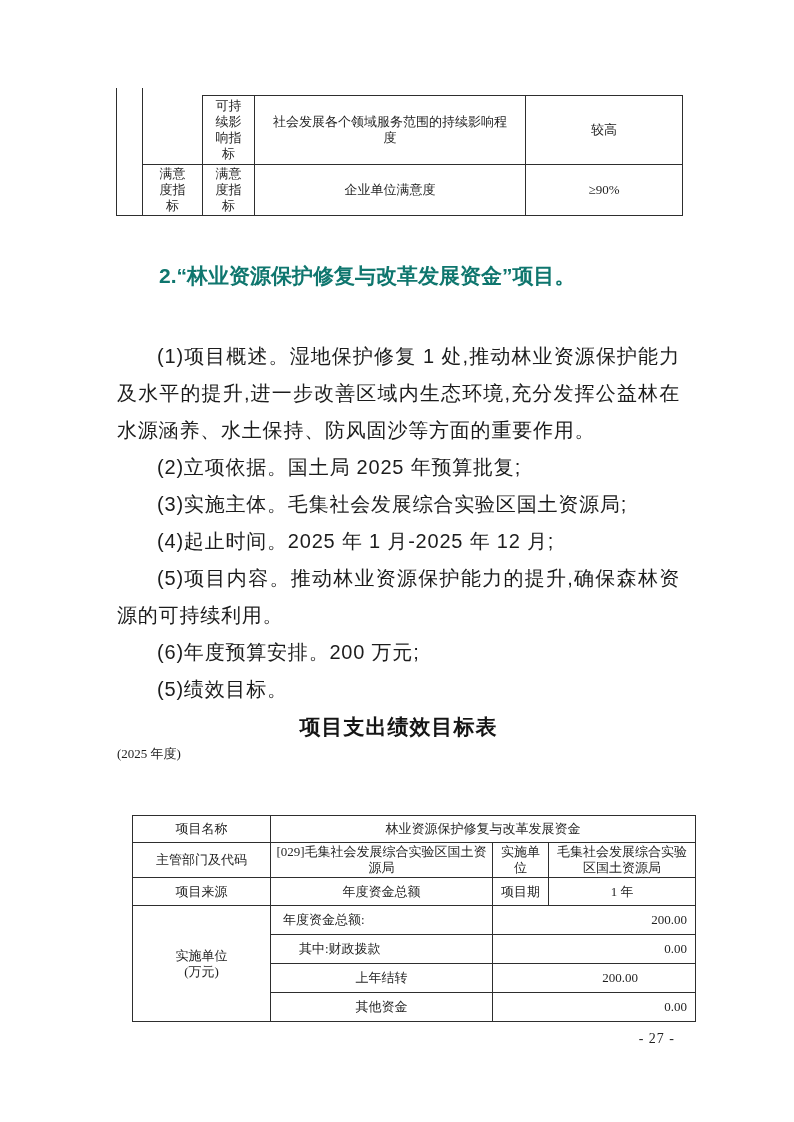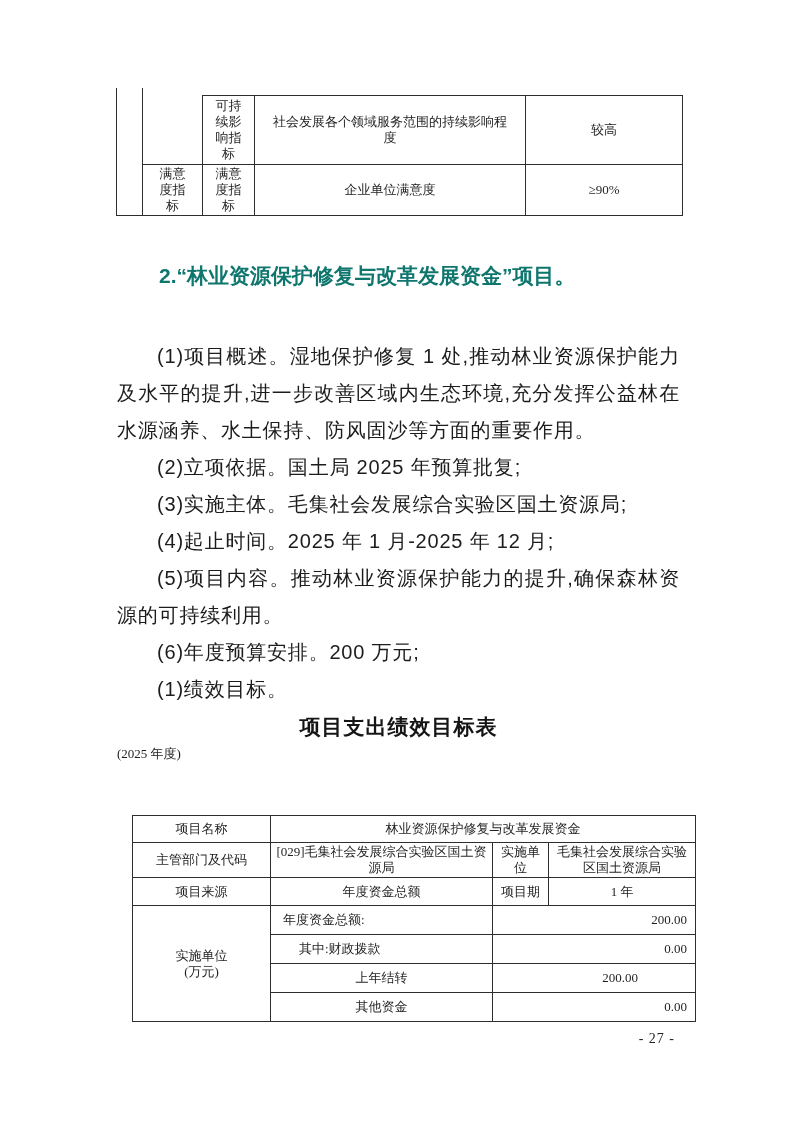--- a/index.html
+++ b/index.html
@@ -106,21 +106,21 @@
 
   <div class="heading">2.“林业资源保护修复与改革发展资金”项目。</div>
 
   <div class="bodytext">
     <p>(1)项目概述。湿地保护修复 1 处,推动林业资源保护能力及水平的提升,进一步改善区域内生态环境,充分发挥公益林在水源涵养、水土保持、防风固沙等方面的重要作用。</p>
     <p>(2)立项依据。国土局 2025 年预算批复;</p>
     <p>(3)实施主体。毛集社会发展综合实验区国土资源局;</p>
     <p>(4)起止时间。2025 年 1 月-2025 年 12 月;</p>
     <p>(5)项目内容。推动林业资源保护能力的提升,确保森林资源的可持续利用。</p>
     <p>(6)年度预算安排。200 万元;</p>
-    <p>(1)绩效目标。</p>
+    <p>(5)绩效目标。</p>
   </div>
 
   <div class="tbl-title">项目支出绩效目标表</div>
   <div class="tbl-subtitle">(2025 年度)</div>
 
   <table class="doc t-goal">
     <colgroup>
       <col style="width:138px">
         <col style="width:222px">
         <col style="width:56px">

